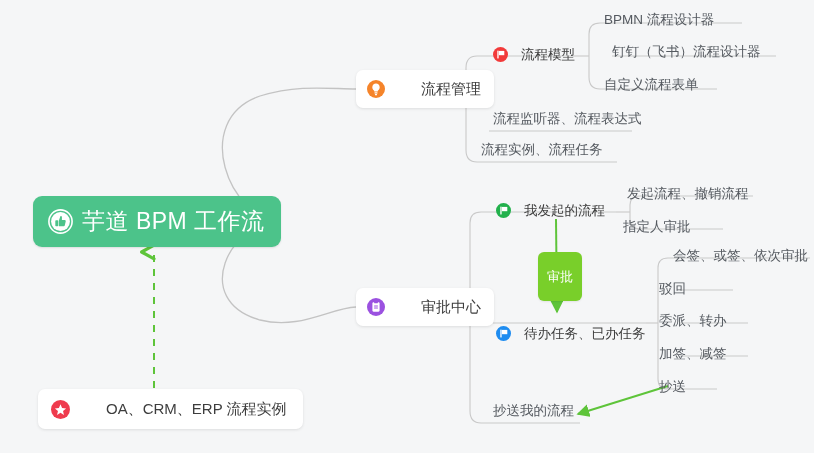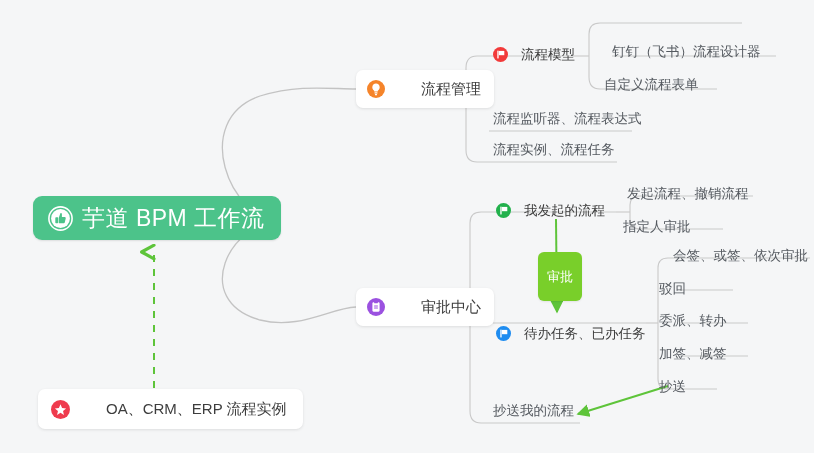--- a/index.html
+++ b/index.html
@@ -17,21 +17,21 @@
   svg.layer {
     position: absolute; left: 0; top: 0;
     width: 814px; height: 453px;
     pointer-events: none;
   }
 
   
   .root-node {
     position: absolute;
     left: 33px; top: 196px;
-    width: 248px; height: 44px;
+    width: 248px; height: 51px;
     background: #4cc38a;
     border-radius: 9px;
     display: flex; align-items: center;
     padding-left: 15px;
     box-shadow: 0 1px 2px rgba(0,0,0,0.10);
   }
   .root-label {
     color: #ffffff;
     font-size: 23px;
     letter-spacing: 0.5px;
@@ -250,22 +250,23 @@
         <circle cx="7.5" cy="7.5" r="7.5" fill="#f23a3a"></circle>
         <rect x="4.3" y="3.4" width="1.35" height="8.2" rx="0.6" fill="#ffffff"></rect>
         <path d="M5.9 3.9 L11.3 3.9 L11.3 8.2 L5.9 8.2 Z" fill="#ffffff"></path>
       </svg>
     </span>
     <span class="lbl">流程模型</span>
   </div>
 
   <div class="leaf" style="left:493px; top:112px;">流程监听器、流程表达式</div>
 
-  <div class="leaf" style="left:493px; top:143px;">流程实例、流程任务</div>
-
+  <div class="leaf" style="left:481px; top:143px;">流程实例、流程任务</div>
+
+  <div class="leaf" style="left:604px; top:13px;">BPMN 流程设计器</div>
 
   <div class="leaf" style="left:612px; top:45px;">钉钉（飞书）流程设计器</div>
 
   <div class="leaf" style="left:604px; top:78px;">自定义流程表单</div>
 
   <div class="leaf-ic" style="left:496px; top:203px;">
     <span class="ic">
       <svg width="15" height="15" viewBox="0 0 15 15">
         <circle cx="7.5" cy="7.5" r="7.5" fill="#22b14c"></circle>
         <rect x="4.3" y="3.4" width="1.35" height="8.2" rx="0.6" fill="#ffffff"></rect>

